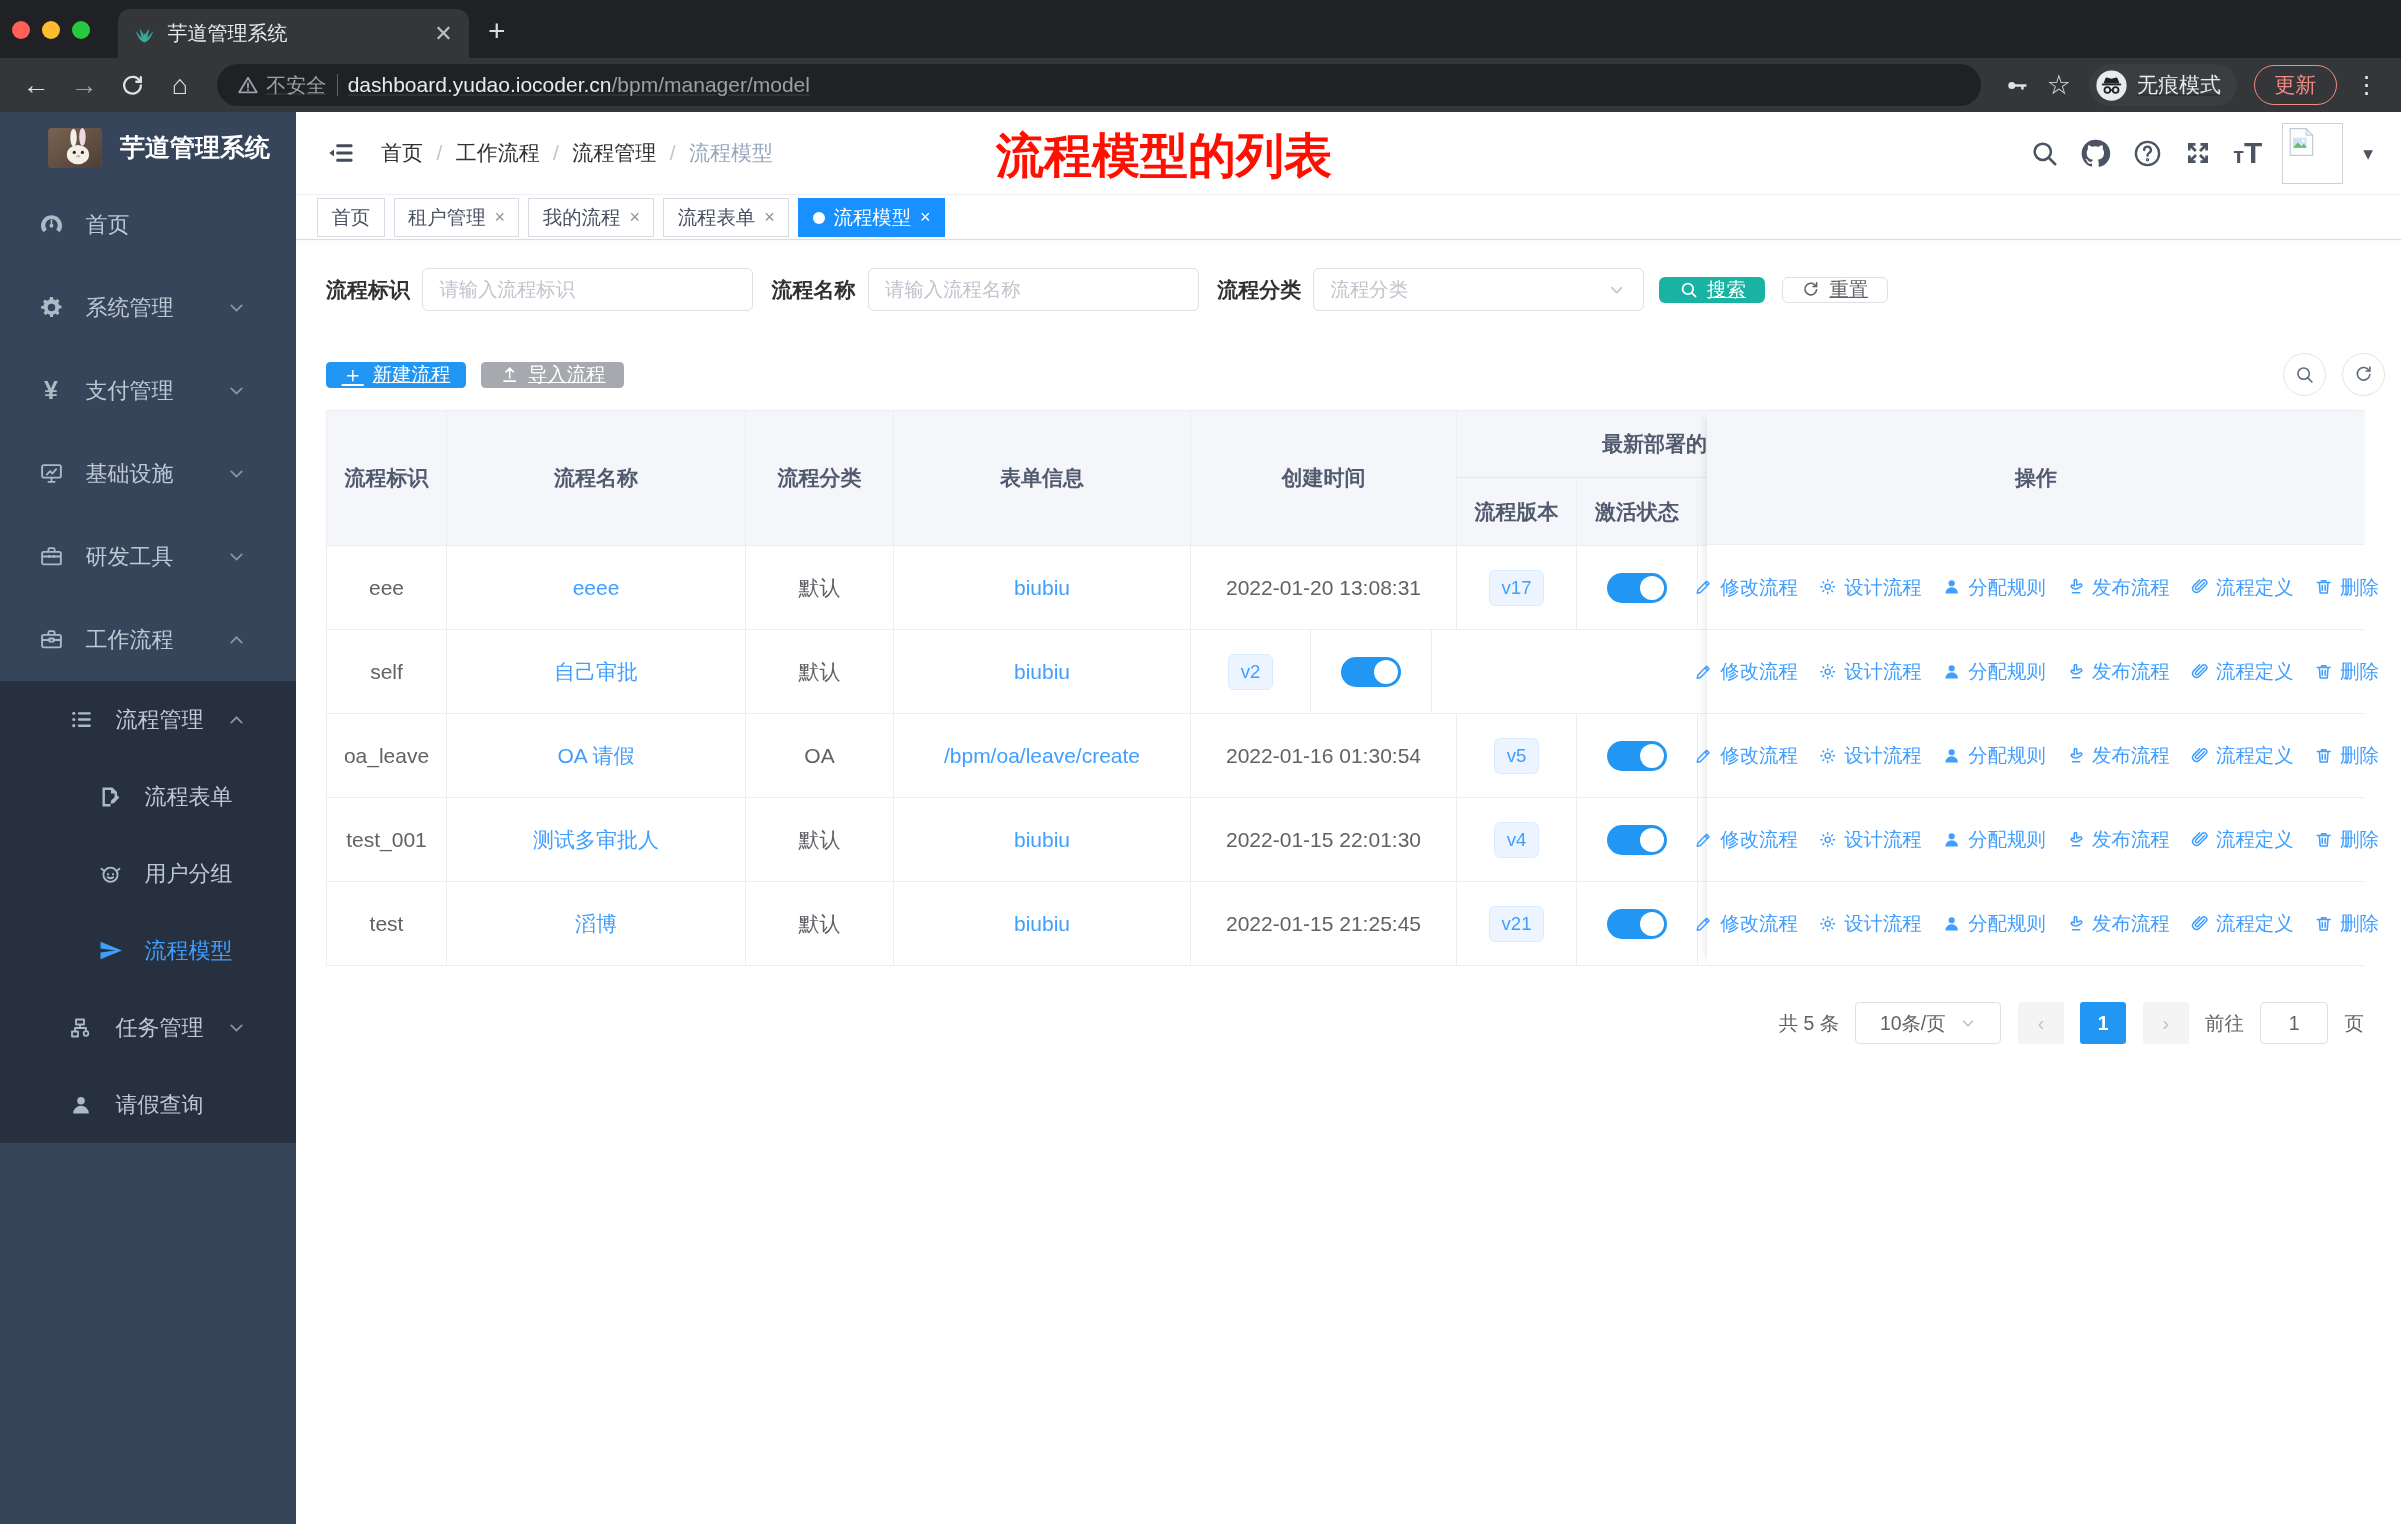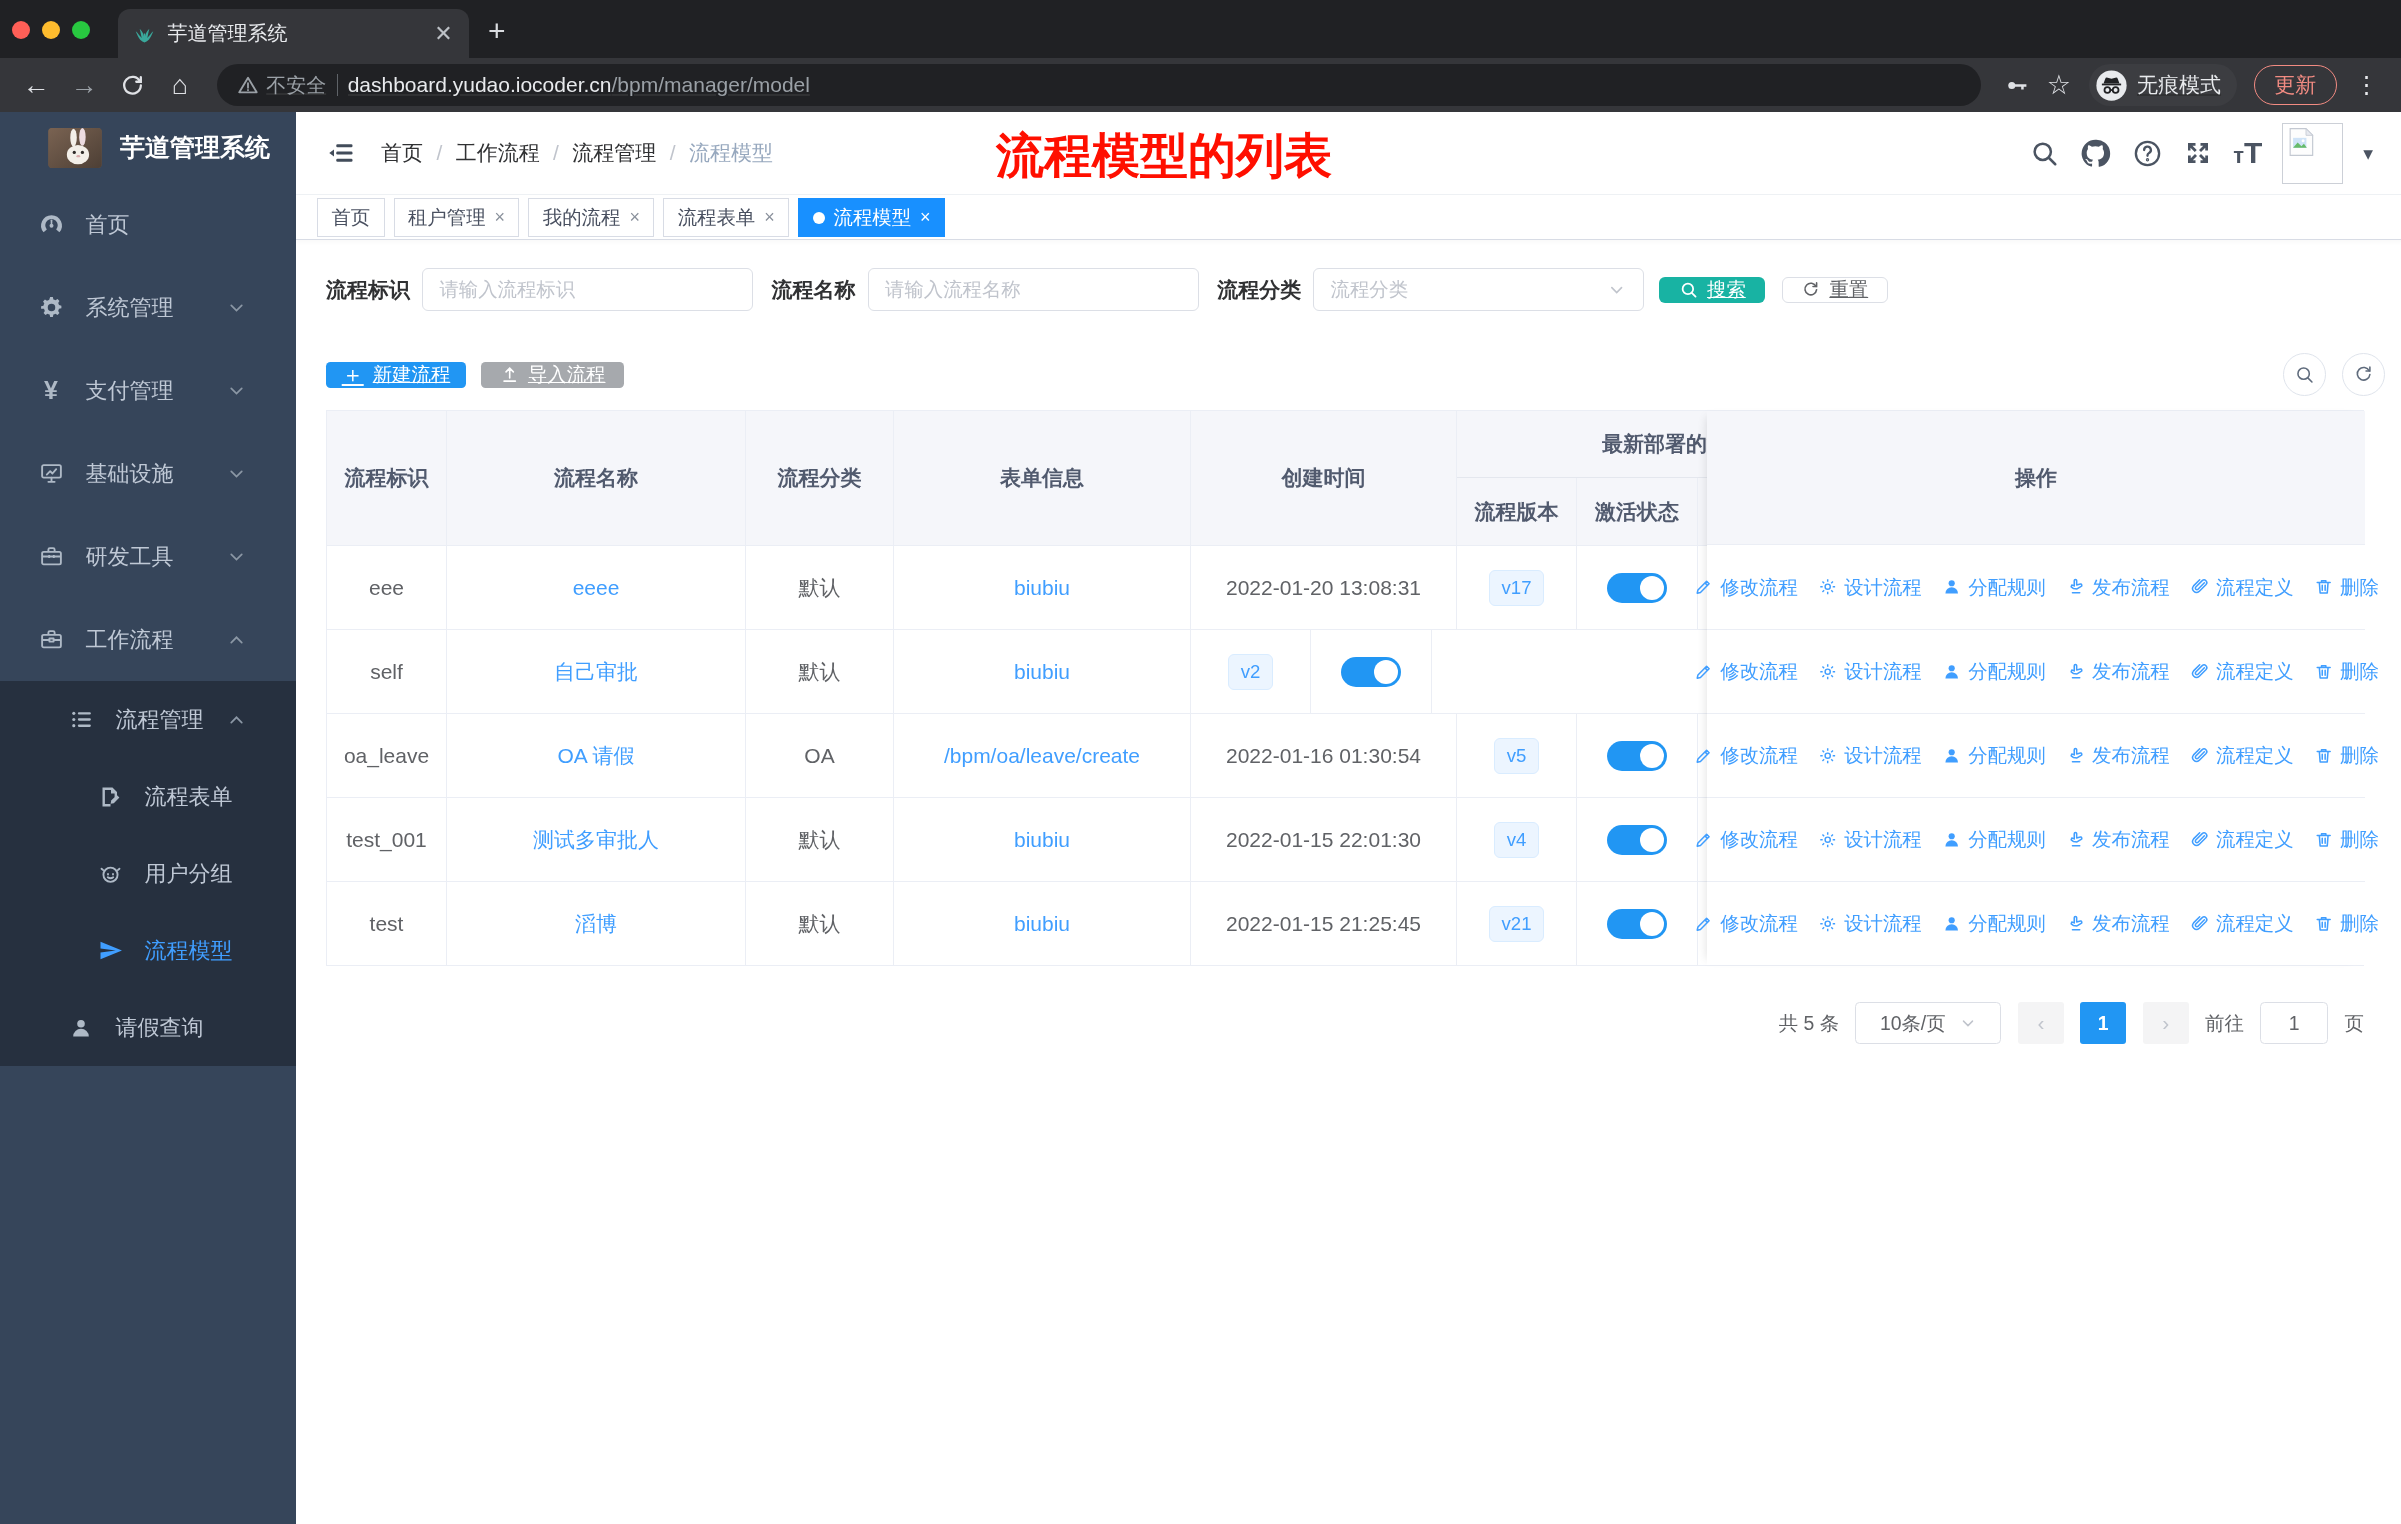--- a/index.html
+++ b/index.html
@@ -338,20 +338,36 @@
                 <span class="icn">
                   <svg width="25" height="25" viewBox="0 0 24 24" fill="currentColor">
                     <path d="M2.4 20.5L23 12 2.4 3.5v6.6L17 12 2.4 13.9z"></path>
                   </svg>
                 </span>
                 <span>流程模型</span>
               </div>
             </div>
             <div class="m-item depth1">
               <span class="icn">
+                <svg width="24" height="24" viewBox="0 0 24 24" fill="none" stroke="currentColor" stroke-width="1.8" stroke-linejoin="round">
+                  <rect x="7" y="3.5" width="8" height="5"></rect>
+                  <rect x="3" y="15.5" width="6" height="5"></rect>
+                  <path d="M11 8.5v3.5M11 12H6v3.5M11 12h6v3.2"></path>
+                  <circle cx="17" cy="17.5" r="2.3"></circle>
+                </svg>
+              </span>
+              <span>任务管理</span>
+              <span class="chev icn">
+                <svg width="21" height="21" viewBox="0 0 24 24" fill="none" stroke="currentColor" stroke-width="2" stroke-linecap="round">
+                  <path d="M6 9.5l6 6 6-6"></path>
+                </svg>
+              </span>
+            </div>
+            <div class="m-item depth1">
+              <span class="icn">
                 <svg width="24" height="24" viewBox="0 0 24 24" fill="currentColor">
                   <circle cx="12" cy="7.8" r="3.8"></circle>
                   <path d="M4.2 20.5a7.8 7.8 0 0 1 15.6 0z"></path>
                 </svg>
               </span>
               <span>请假查询</span>
             </div>
           </div>
         </div>
       </nav>

